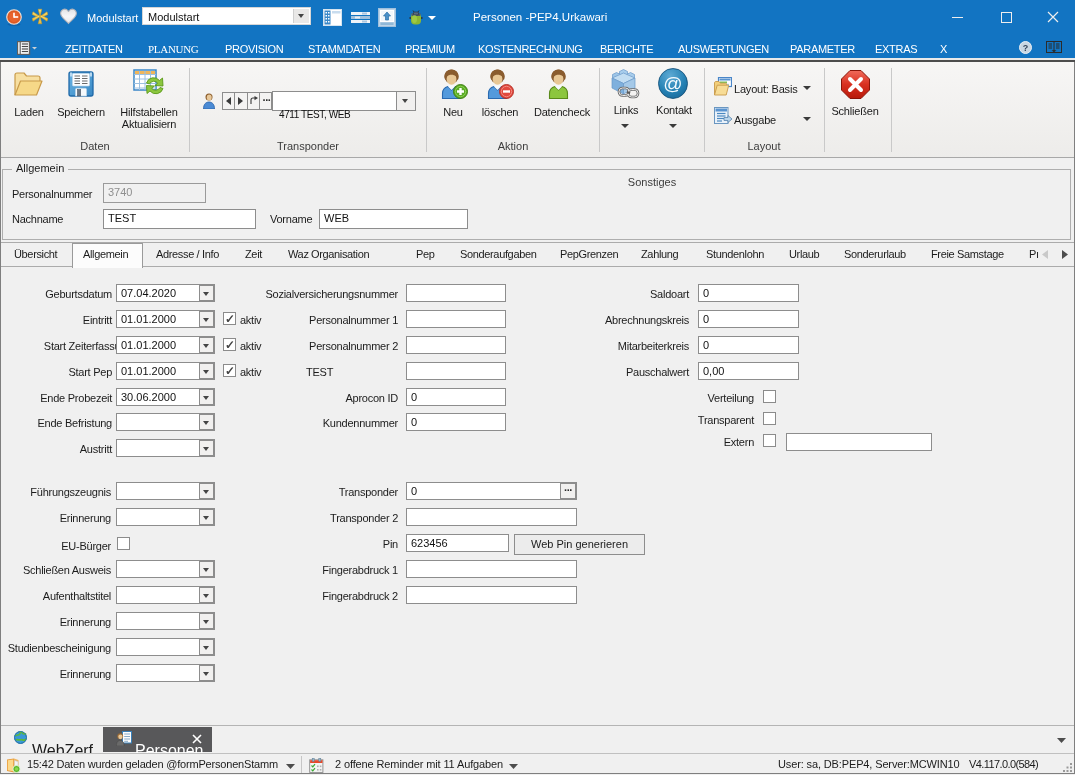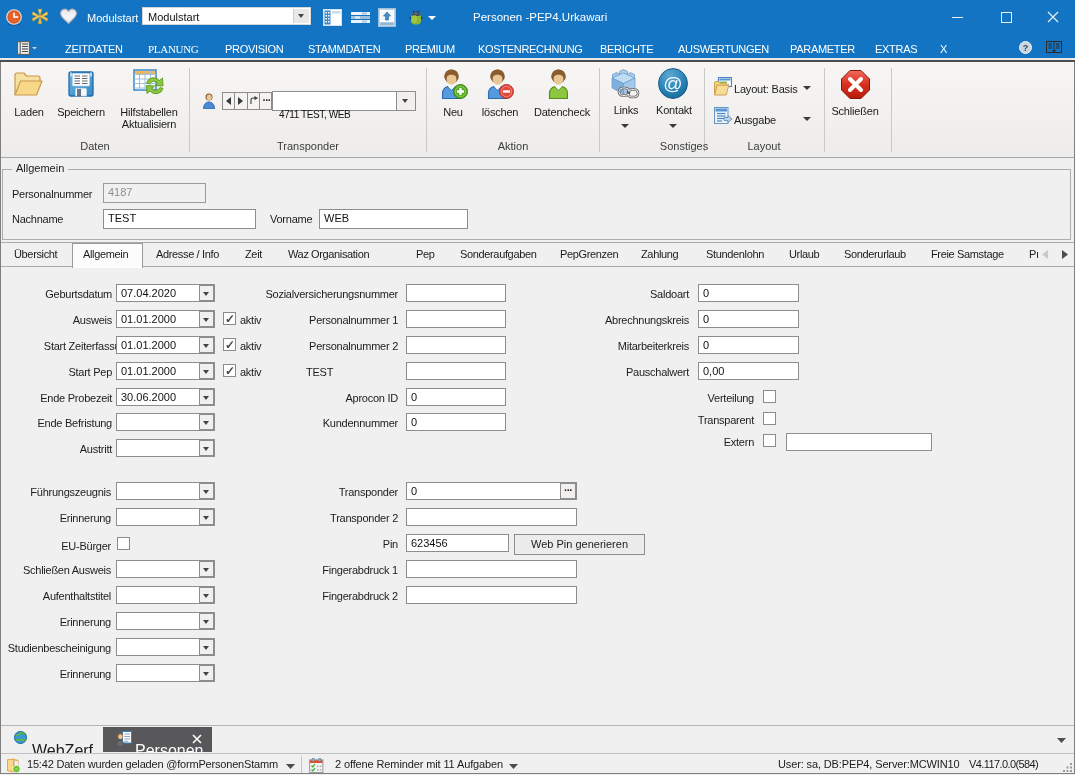--- a/index.html
+++ b/index.html
@@ -182,21 +182,21 @@
 <div class="abs ribbonline"></div>
 <div class="rsep" style="left:189px;"></div>
 <div class="rsep" style="left:426px;"></div>
 <div class="rsep" style="left:599px;"></div>
 <div class="rsep" style="left:704px;"></div>
 <div class="rsep" style="left:824px;"></div>
 <div class="rsep" style="left:891px;"></div>
 <div class="rgl" style="left:40px;width:110px;">Daten</div>
 <div class="rgl" style="left:250px;width:116px;">Transponder</div>
 <div class="rgl" style="left:455px;width:116px;">Aktion</div>
-<div class="rgl" style="left:626px;width:116px;">Sonstiges</div>
+<div class="rgl" style="left:594px;width:116px;margin-top:36px;">Sonstiges</div>
 <div class="rgl" style="left:706px;width:116px;">Layout</div>
 <div class="rtxt" style="left:0px;top:106px;width:58px;">Laden</div>
 <div class="rtxt" style="left:52px;top:106px;width:58px;">Speichern</div>
 <div class="rtxt" style="left:118px;top:106px;width:62px;">Hilfstabellen<br>Aktualisiern</div>
 <div class="rtxt" style="left:424px;top:106px;width:58px;">Neu</div>
 <div class="rtxt" style="left:471px;top:106px;width:58px;">löschen</div>
 <div class="rtxt" style="left:528px;top:106px;width:68px;">Datencheck</div>
 <div class="rtxt" style="left:597px;top:104px;width:58px;">Links</div>
 <div class="rtxt" style="left:645px;top:104px;width:58px;">Kontakt</div>
 <div class="rtxt" style="left:826px;top:105px;width:58px;">Schließen</div>
@@ -381,21 +381,21 @@
 </svg>
 <div class="abs" style="left:734px;top:114px;font-size:11px;letter-spacing:-0.2px;color:#1b1b1b;">Ausgabe</div>
 <svg class="abs" style="left:803px;top:117px;" width="8" height="4" viewBox="0 0 8 4">
     <path d="M0 0 L8 0 L4 4 Z" fill="#3a3a3a"></path>
   </svg>
 
 
 <div class="abs" style="left:2px;top:169px;width:1069px;height:71px;border:1px solid #aeaeae;box-sizing:border-box;"></div>
 <div class="abs" style="left:12px;top:162px;background:#f0f0f0;padding:0 4px;font-size:11px;color:#1c1c1c;">Allgemein</div>
 <div class="lbll" style="left:12px;top:188px;">Personalnummer</div>
-<div class="inp" style="left:103px;top:183px;width:103px;height:20px;background:#f0f0f0;border-color:#9a9a9a;color:#8f8f8f;">4187</div>
+<div class="inp" style="left:103px;top:183px;width:103px;height:20px;background:#f0f0f0;border-color:#9a9a9a;color:#8f8f8f;">3740</div>
 <div class="lbll" style="left:12px;top:213px;">Nachname</div>
 <div class="inp" style="left:103px;top:209px;width:153px;height:20px;">TEST</div>
 <div class="lbll" style="left:270px;top:213px;">Vorname</div>
 <div class="inp" style="left:319px;top:209px;width:149px;height:20px;">WEB</div>
 
 
 <div class="abs" style="left:0;top:242px;width:1075px;height:1px;background:#ababab;"></div>
 <div class="abs" style="left:0;top:266px;width:1075px;height:1px;background:#ababab;"></div>
 <div class="abs" style="left:72px;top:243px;width:71px;height:25px;background:#fcfcfc;border:1px solid #9a9a9a;border-bottom:none;box-sizing:border-box;"></div>
 <span class="tab" style="left:14px;">Übersicht</span>
@@ -417,21 +417,21 @@
 <svg class="abs" style="left:1041px;top:250px;" width="8" height="9">
     <path d="M7 0 L1 4.5 L7 9 Z" fill="#c9c9c9"></path>
   </svg>
 <svg class="abs" style="left:1061px;top:250px;" width="8" height="9">
     <path d="M1 0 L7 4.5 L1 9 Z" fill="#4d4d4d"></path>
   </svg>
 
 
 <div class="lbl" style="left:0px;top:288px;width:112px;">Geburtsdatum</div>
 <div class="inp" style="left:116px;top:284px;width:99px;">07.04.2020<div class="cmbbtn"></div><div class="arr" style="left:86px;top:7px;"></div></div>
-<div class="lbl" style="left:0px;top:314px;width:112px;">Ausweis</div>
+<div class="lbl" style="left:0px;top:314px;width:112px;">Eintritt</div>
 <div class="inp" style="left:116px;top:310px;width:99px;">01.01.2000<div class="cmbbtn"></div><div class="arr" style="left:86px;top:7px;"></div></div>
 <div class="cb" style="left:223px;top:312px;">
     <span class="check">✓</span>
   </div>
 <div class="lbll" style="left:240px;top:314px;">aktiv</div>
 <div class="lbl" style="left:0px;top:340px;width:132px;">Start Zeiterfassung</div>
 <div class="inp" style="left:116px;top:336px;width:99px;">01.01.2000<div class="cmbbtn"></div><div class="arr" style="left:86px;top:7px;"></div></div>
 <div class="cb" style="left:223px;top:338px;">
     <span class="check">✓</span>
   </div>

